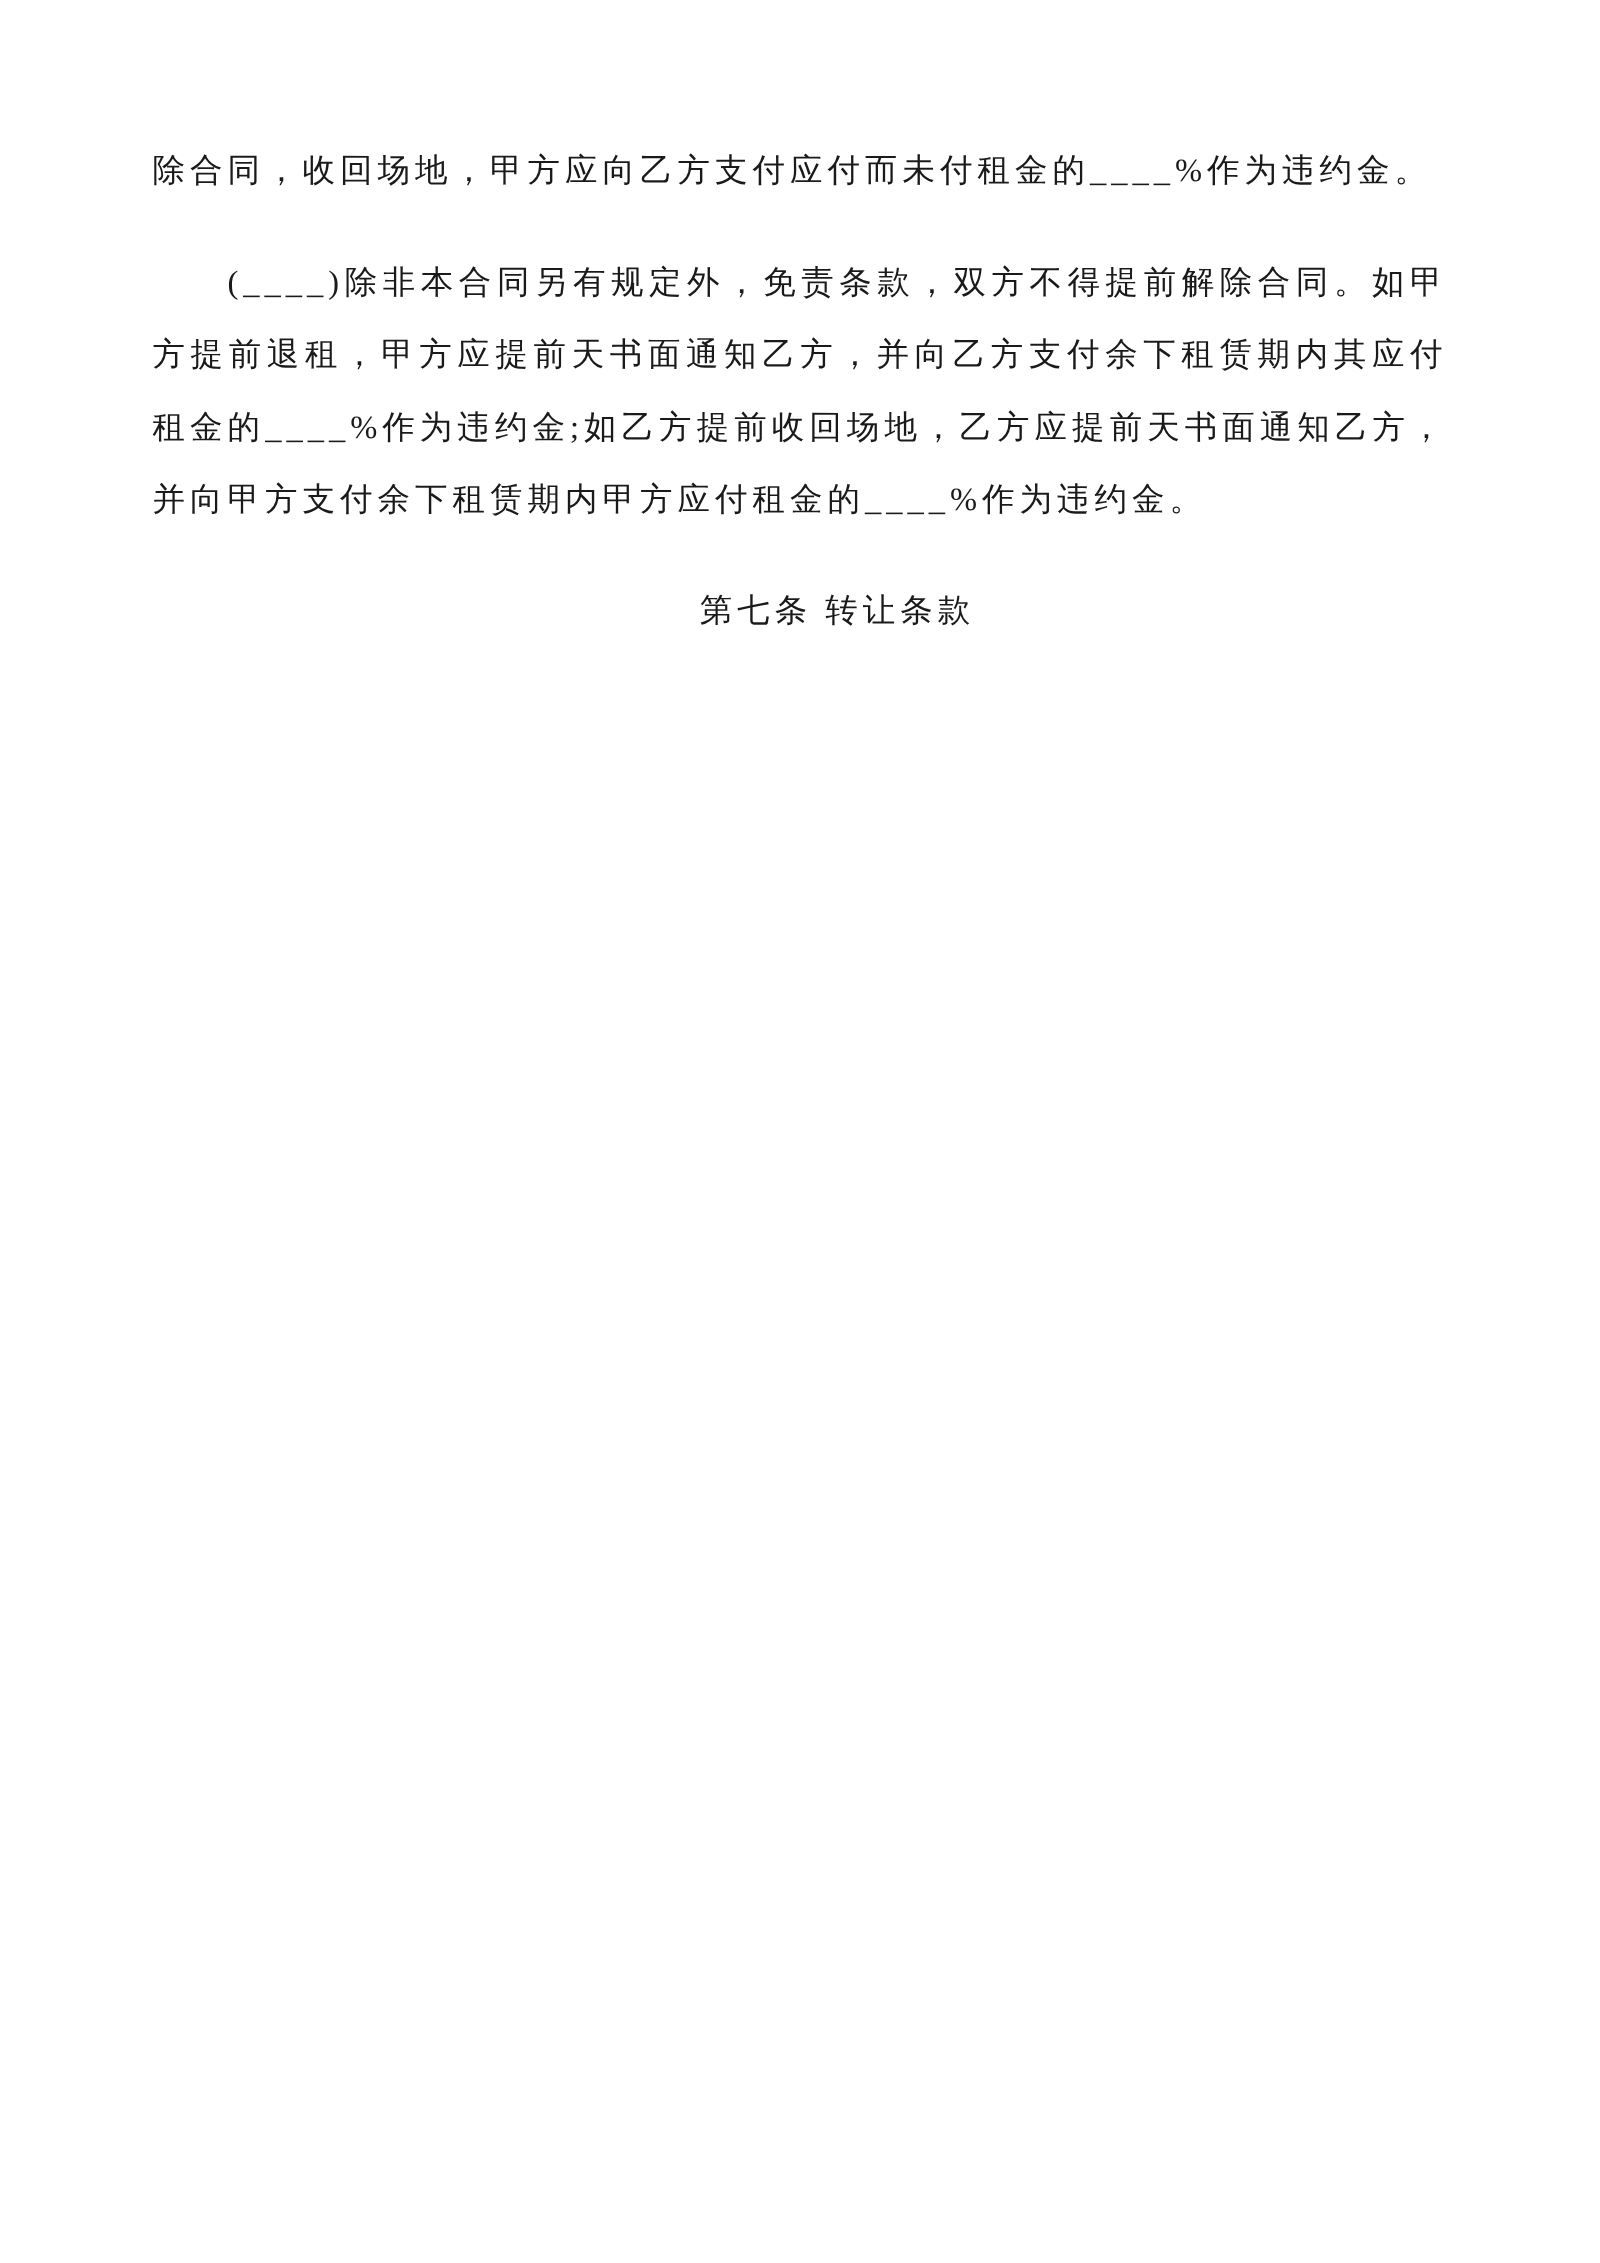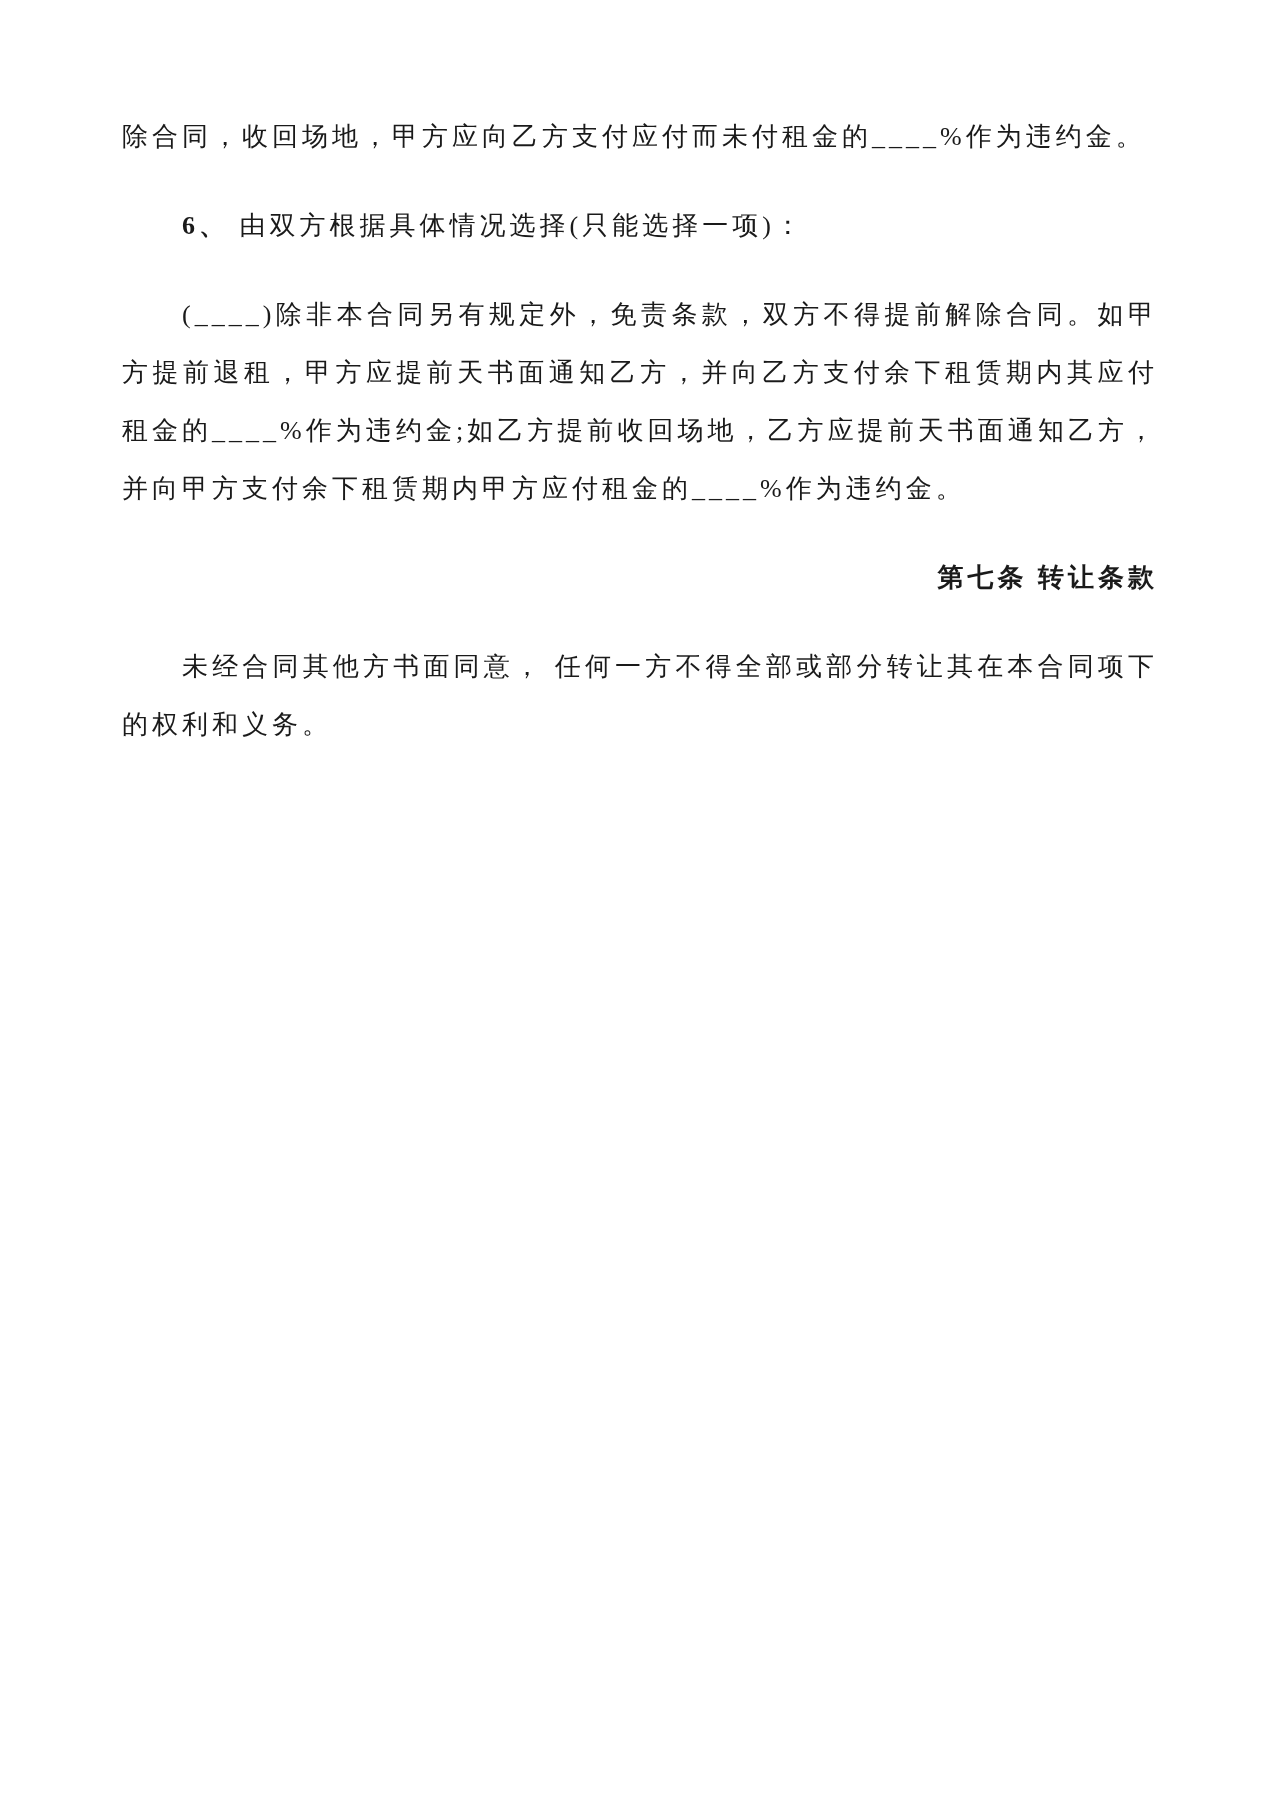--- a/index.html
+++ b/index.html
@@ -25,38 +25,36 @@
       letter-spacing: 4px;
       text-align: justify;
       margin: 0 0 31px 0;
       font-weight: normal;
       word-break: break-all;
     }
     .indent {
       text-indent: 60px;
     }
     .heading {
-      font-weight: bold;
-      text-align: right;
+      font-weight: normal;
+      text-align: center;
     }
     .bold {
       font-weight: bold;
     }
   </style>
 </head>
 <body>
 
 <main class="page">
 
   <p class="para">除合同，收回场地，甲方应向乙方支付应付而未付租金的____%作为违约金。</p>
 
-  <p class="para indent"><span class="bold">6、</span><span> 由双方根据具体情况选择(只能选择一项)：</span></p>
 
   <p class="para indent">(____)除非本合同另有规定外，免责条款，双方不得提前解除合同。如甲方提前退租，甲方应提前天书面通知乙方，并向乙方支付余下租赁期内其应付租金的____%作为违约金;如乙方提前收回场地，乙方应提前天书面通知乙方，并向甲方支付余下租赁期内甲方应付租金的____%作为违约金。</p>
 
 
   <h2 class="para indent heading">第七条 转让条款</h2>
 
-  <p class="para indent">未经合同其他方书面同意， 任何一方不得全部或部分转让其在本合同项下的权利和义务。</p>
 
 
 
 </main>
 
 </body></html>

